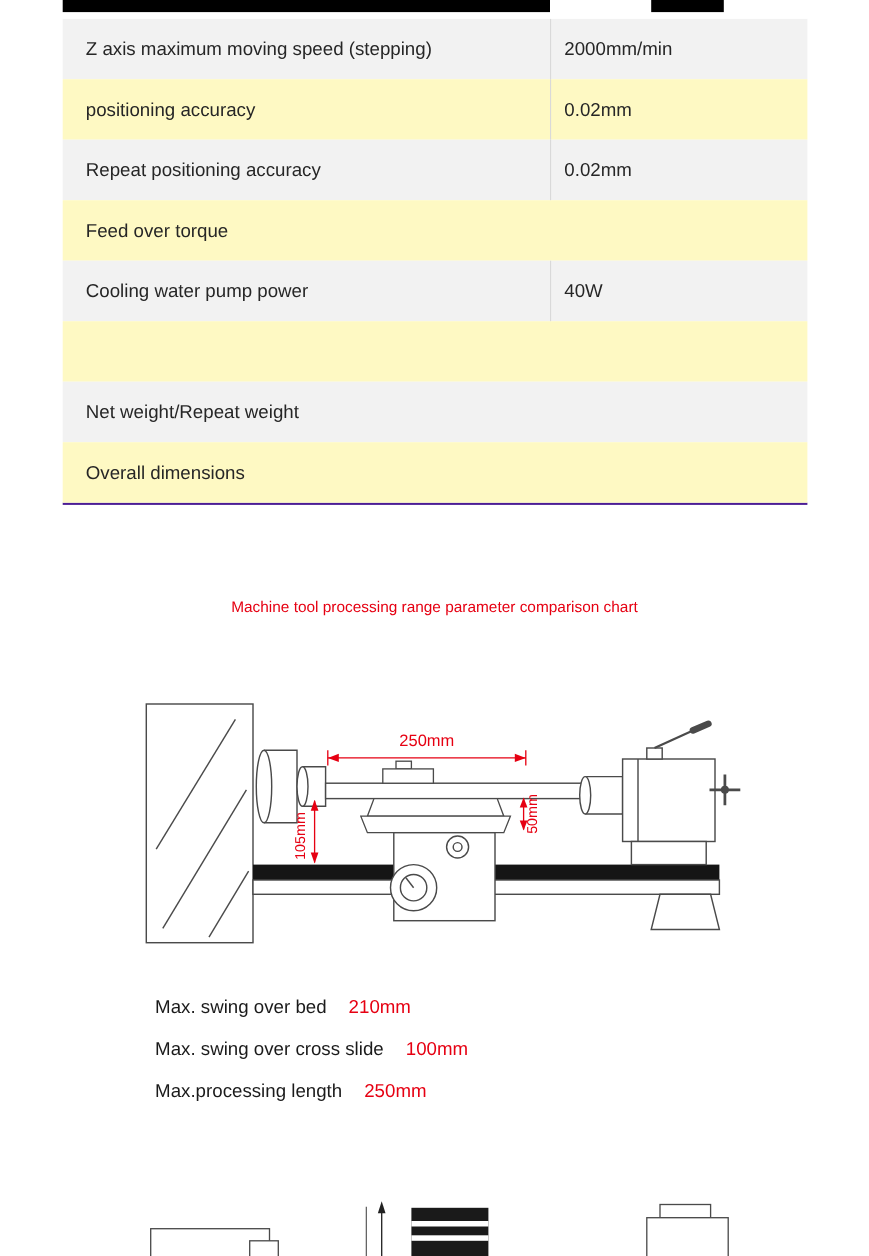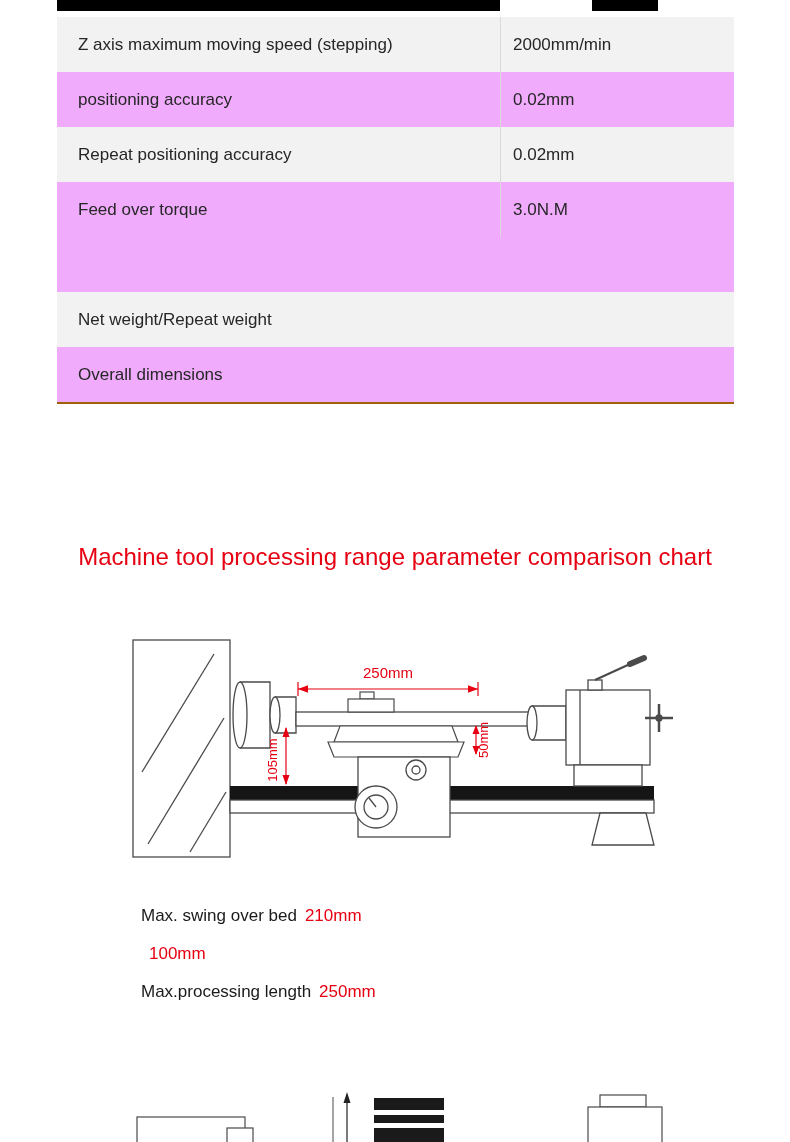--- a/index.html
+++ b/index.html
@@ -1,43 +1,43 @@
 <!DOCTYPE html>
 <html><head>
 <meta charset="utf-8">
 <style>
   * { margin:0; padding:0; box-sizing:border-box; }
   html,body { background:#fff; }
   body { font-family:"Liberation Sans", sans-serif; }
   .page { position:relative; width:790px; height:1142px; background:#ffffff; overflow:hidden; margin:0 auto; }
 
   
-  .spec-table { position:absolute; left:57px; top:0; width:677px; border-bottom:2px solid #a16207; }
+  .spec-table { position:absolute; left:57px; top:0; width:677px; border-bottom:2px solid #4c1d95; }
   .table-top { position:relative; height:17px; background:#fff; }
   .strip { position:absolute; top:0; height:11px; background:#000; }
   .strip-left { left:0; width:443px; }
   .strip-right { left:535px; width:66px; }
-  .spec-row { display:flex; height:55px; font-size:17px; color:#262626; background:#f0abfc; }
+  .spec-row { display:flex; height:55px; font-size:17px; color:#262626; background:#fef9c3; }
   .spec-row.alt { background:#f2f2f2; }
   .spec-label { width:443px; display:flex; align-items:center; padding-left:21px; }
   .spec-value { flex:1; display:flex; align-items:center; padding-left:12px; border-left:1px solid #d9d9d9; }
 
   
   .section-title { position:absolute; top:543px; left:0; width:100%; text-align:center;
-                   font-size:24px; color:#e60012; }
+                   font-size:14px; color:#e60012; }
 
   
   .lathe { position:absolute; left:118px; top:612px; width:570px; height:280px; }
   .bottom-part { position:absolute; left:120px; top:1085px; width:560px; height:57px; }
   svg text { font-family:"Liberation Sans", sans-serif; }
 
   
   .spec-lines { position:absolute; left:141px; top:897px; font-size:17px; color:#1a1a1a;text-align:right; }
   .spec-line { height:38px; display:flex; align-items:center; }
-  .spec-line .red { color:#e60012; margin-left:8px; }
+  .spec-line .red { color:#e60012; margin-left:20px; }
 </style>
 </head>
 <body>
 
 <div class="page">
 
   <div class="spec-table">
     <div class="table-top">
       <div class="strip strip-left"></div>
       <div class="strip strip-right"></div>
@@ -50,21 +50,24 @@
     <div class="spec-row">
       <div class="spec-label">positioning accuracy</div>
       <div class="spec-value">0.02mm</div>
     </div>
     <div class="spec-row alt">
       <div class="spec-label">Repeat positioning accuracy</div>
       <div class="spec-value">0.02mm</div>
     </div>
     <div class="spec-row">
       <div class="spec-label">Feed over torque</div>
-      <div class="spec-value">3.0N.M</div>
+    </div>
+    <div class="spec-row alt">
+      <div class="spec-label">Cooling water pump power</div>
+      <div class="spec-value">40W</div>
     </div>
     <div class="spec-row">
     </div>
     <div class="spec-row alt">
       <div class="spec-label">Net weight/Repeat weight</div>
     </div>
     <div class="spec-row">
       <div class="spec-label">Overall dimensions</div>
     </div>
   </div>
@@ -150,20 +153,21 @@
       <text x="370" y="128" text-anchor="middle" font-size="13" stroke="none" transform="rotate(-90 370 128)">50mm</text>
     </g>
   </svg>
 
   <div class="spec-lines">
     <div class="spec-line">
       <span>Max. swing over bed</span>
       <span class="red">210mm</span>
     </div>
     <div class="spec-line">
+      <span>Max. swing over cross slide</span>
       <span class="red">100mm</span>
     </div>
     <div class="spec-line">
       <span>Max.processing length</span>
       <span class="red">250mm</span>
     </div>
   </div>
 
   <svg class="bottom-part" viewBox="0 0 560 57">
     <g stroke="#4a4a4a" stroke-width="1.2" fill="#ffffff">

